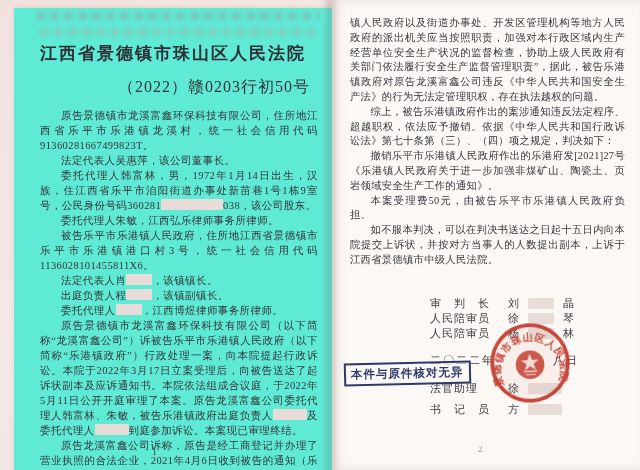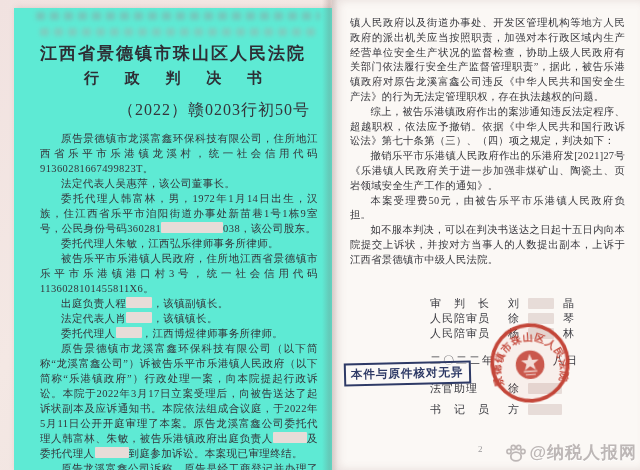--- a/index.html
+++ b/index.html
@@ -79,31 +79,30 @@
 </head>
 <body>
 
 <div class="fold"></div>
 
 <div class="page" id="left-page">
   <div class="ghost g1"></div>
   <div class="ghost g2"></div>
 
   <div class="court-title">江西省景德镇市珠山区人民法院</div>
-  <div class="doc-title">行 政 判 决 书</div>
   <div class="case-no">（2022）赣0203行初50号</div>
 
   <div class="body-text">
     <p><span>原告景德镇市龙溪富鑫环保科技有限公司，住所地江西省乐平市乐港镇龙溪村，统一社会信用代码91360281667499823T。</span></p>
     <p><span>法定代表人吴惠萍，该公司董事长。</span></p>
     <p><span>委托代理人韩富林，男，1972年1月14日出生，汉族，住江西省乐平市洎阳街道办事处新苗巷1号1栋9室号，公民身份号码360281</span><span class="redact w-id"></span><span>038，该公司股东。</span></p>
     <p><span>委托代理人朱敏，江西弘乐律师事务所律师。</span></p>
     <p><span>被告乐平市乐港镇人民政府，住所地江西省景德镇市乐平市乐港镇港口村3号，统一社会信用代码1136028101455811X6。</span></p>
+    <p><span>法定代表人肖</span><span class="redact w-name"></span><span>，该镇镇长。</span></p>
     <p><span>出庭负责人程</span><span class="redact w-name"></span><span>，该镇副镇长。</span></p>
-    <p><span>法定代表人肖</span><span class="redact w-name"></span><span>，该镇镇长。</span></p>
     <p><span>委托代理人</span><span class="redact w-name"></span><span>，江西博煜律师事务所律师。</span></p>
     <p><span>原告景德镇市龙溪富鑫环保科技有限公司（以下简称“龙溪富鑫公司”）诉被告乐平市乐港镇人民政府（以下简称“乐港镇政府”）行政处理一案，向本院提起行政诉讼。本院于2022年3月17日立案受理后，向被告送达了起诉状副本及应诉通知书。本院依法组成合议庭，于2022年5月11日公开开庭审理了本案。原告龙溪富鑫公司委托代理人韩富林、朱敏，被告乐港镇政府出庭负责人</span><span class="redact w-seg"></span><span>及委托代理人</span><span class="redact w-seg"></span><span>到庭参加诉讼。本案现已审理终结。</span></p>
     <p><span>原告龙溪富鑫公司诉称，原告是经工商登记并办理了营业执照的合法企业，2021年4月6日收到被告的通知（乐港府发[2021]27号，</span></p>
   </div>
 
   <div class="pageno" id="left-pageno">1</div>
 </div>
 
 <div class="page" id="right-page">
   <div class="body-text-r">
@@ -176,23 +175,13 @@
     <g>
       <circle cx="50" cy="52" r="17" fill="#c0392b" opacity="0.9"></circle>
       <polygon points="50,39 52.8,46.5 60.5,46.5 54.3,51.2 56.6,58.6 50,54 43.4,58.6 45.7,51.2 39.5,46.5 47.2,46.5" fill="#f3d9d4"></polygon>
       <rect x="42" y="59" width="16" height="2" fill="#f3d9d4" opacity="0.8"></rect>
       <rect x="44" y="63" width="12" height="1.6" fill="#f3d9d4" opacity="0.7"></rect>
     </g>
   </svg>
 
   <div class="pageno" id="right-pageno">2</div>
 
-  <div class="watermark">
-    <svg width="22" height="20" viewBox="0 0 22 20">
-      <ellipse cx="11" cy="13.5" rx="5.2" ry="4.4" fill="none" stroke="#bdb7b6" stroke-width="1.8"></ellipse>
-      <circle cx="4" cy="8.5" r="2.1" fill="none" stroke="#bdb7b6" stroke-width="1.6"></circle>
-      <circle cx="8.3" cy="4.5" r="2.1" fill="none" stroke="#bdb7b6" stroke-width="1.6"></circle>
-      <circle cx="13.7" cy="4.5" r="2.1" fill="none" stroke="#bdb7b6" stroke-width="1.6"></circle>
-      <circle cx="18" cy="8.5" r="2.1" fill="none" stroke="#bdb7b6" stroke-width="1.6"></circle>
-    </svg>
-    <span>@纳税人报网</span>
-  </div>
 </div>
 
 </body></html>

